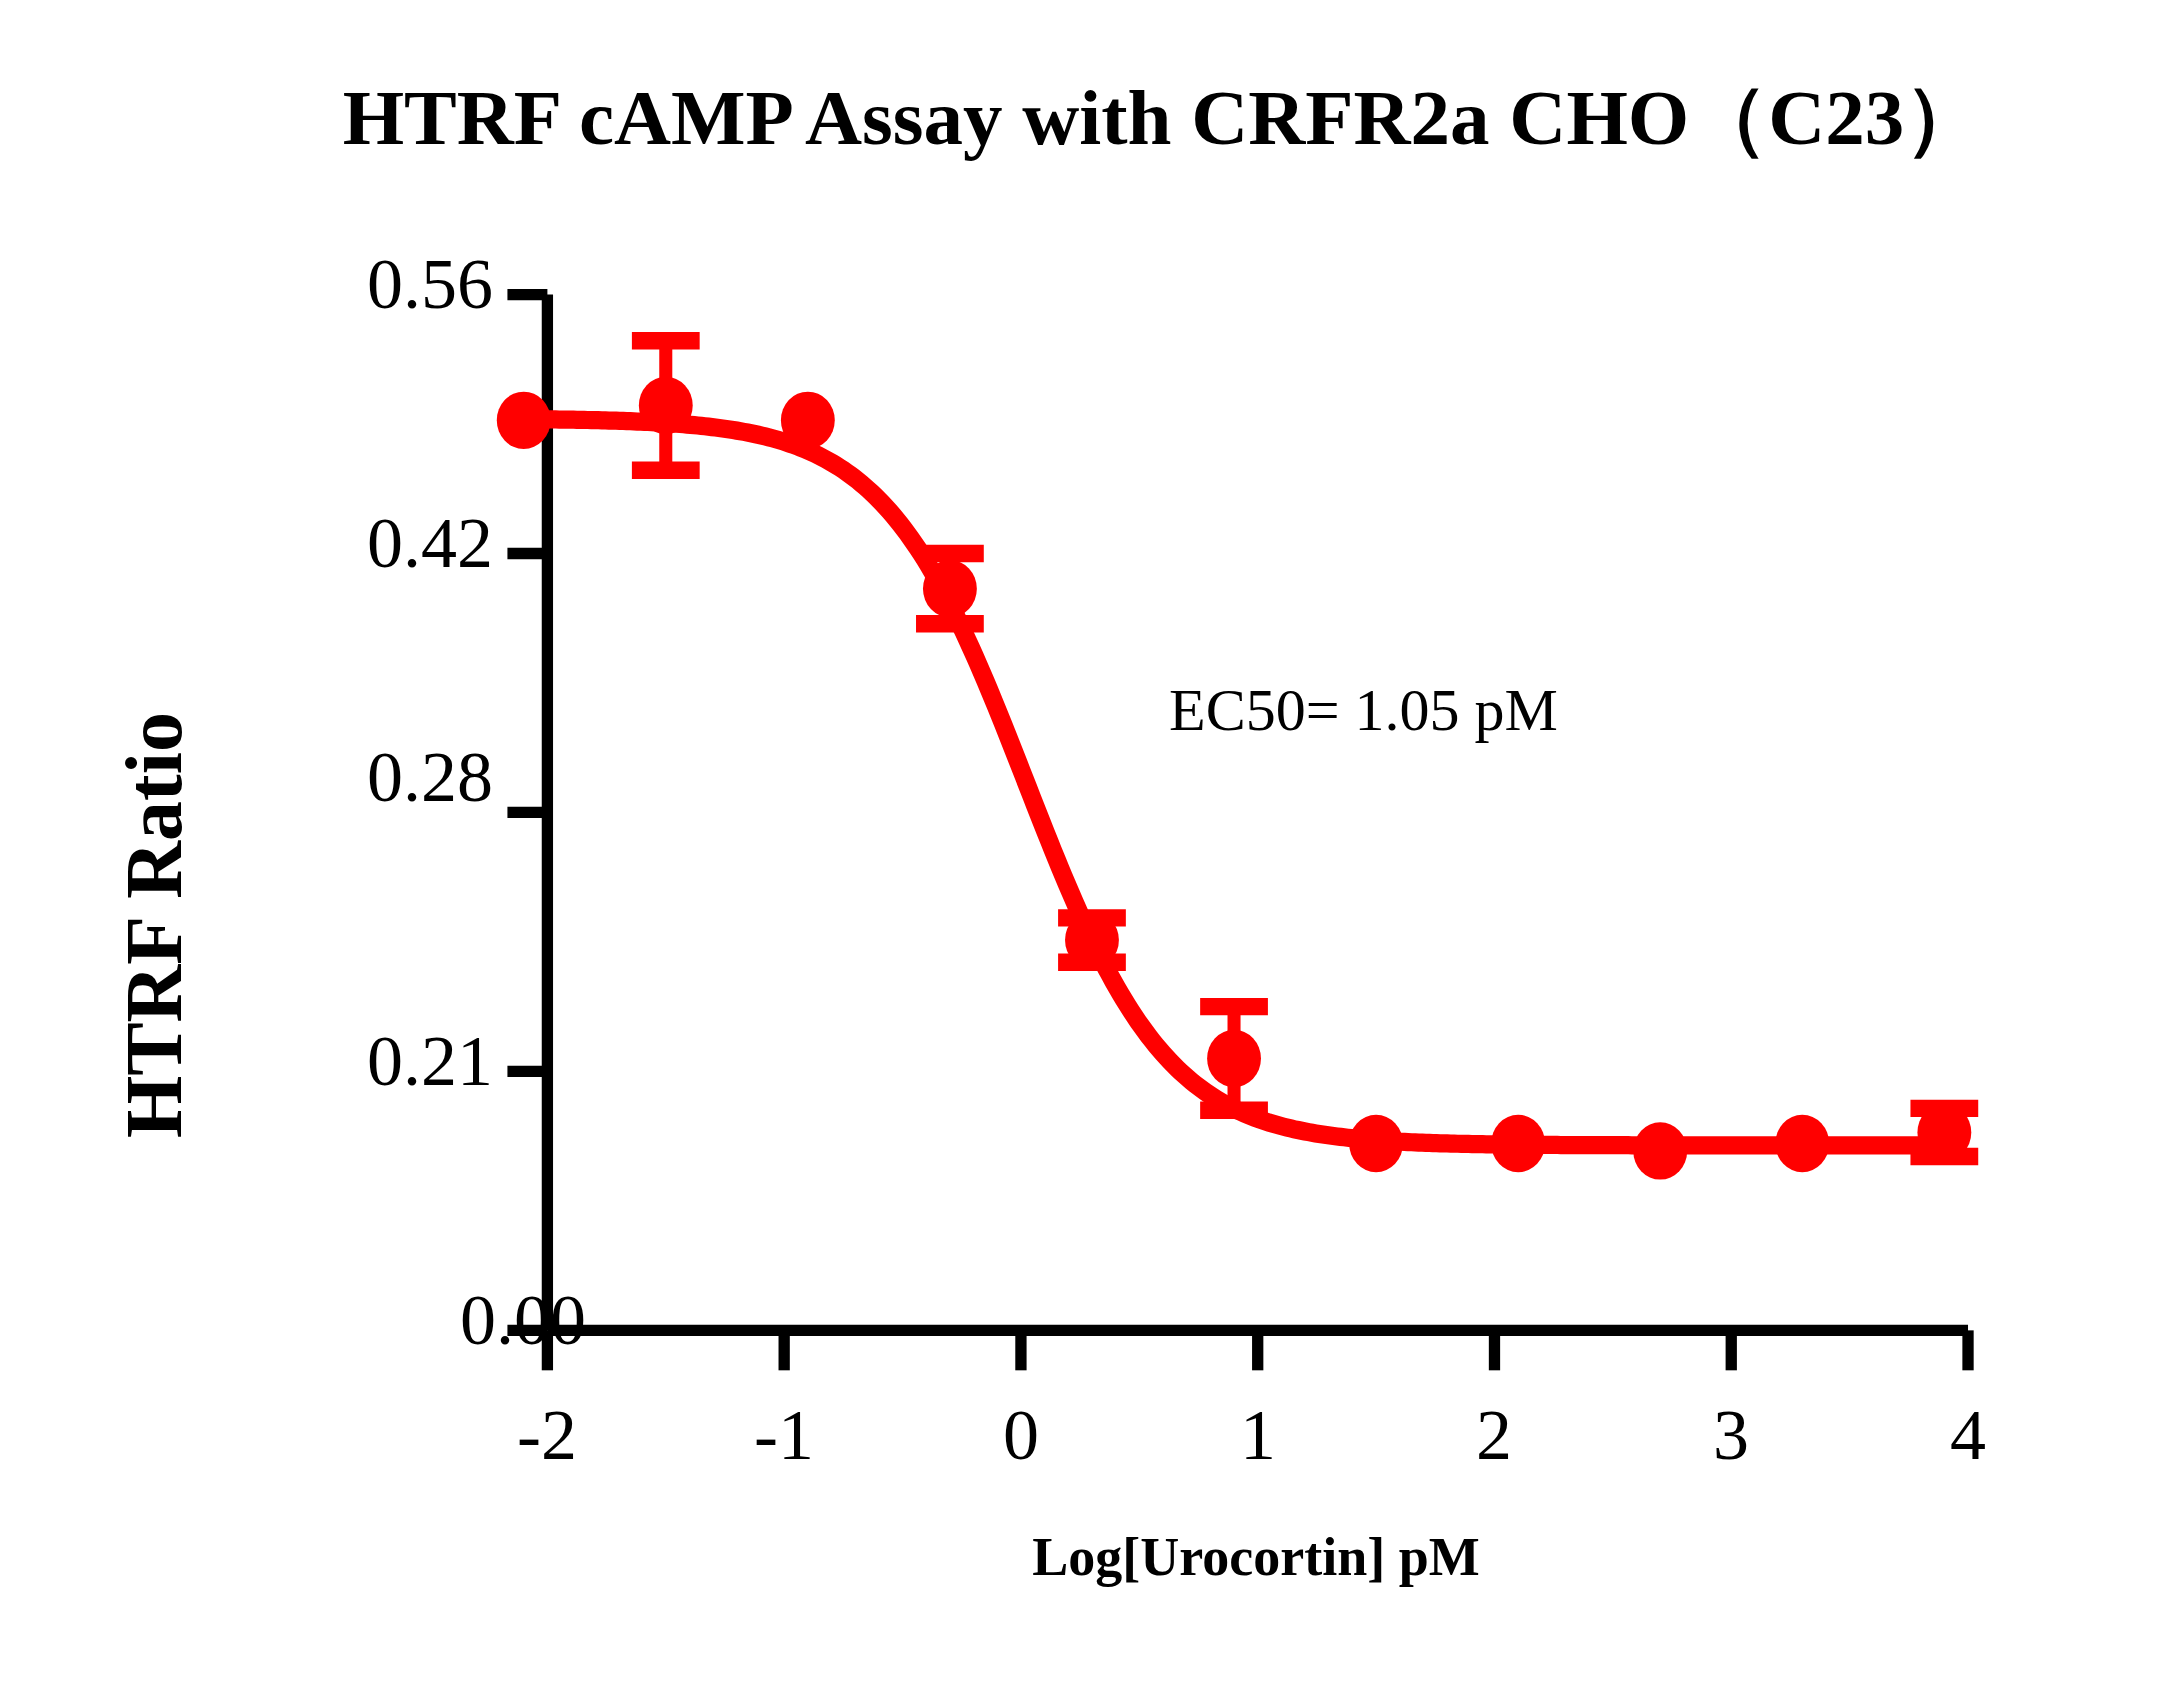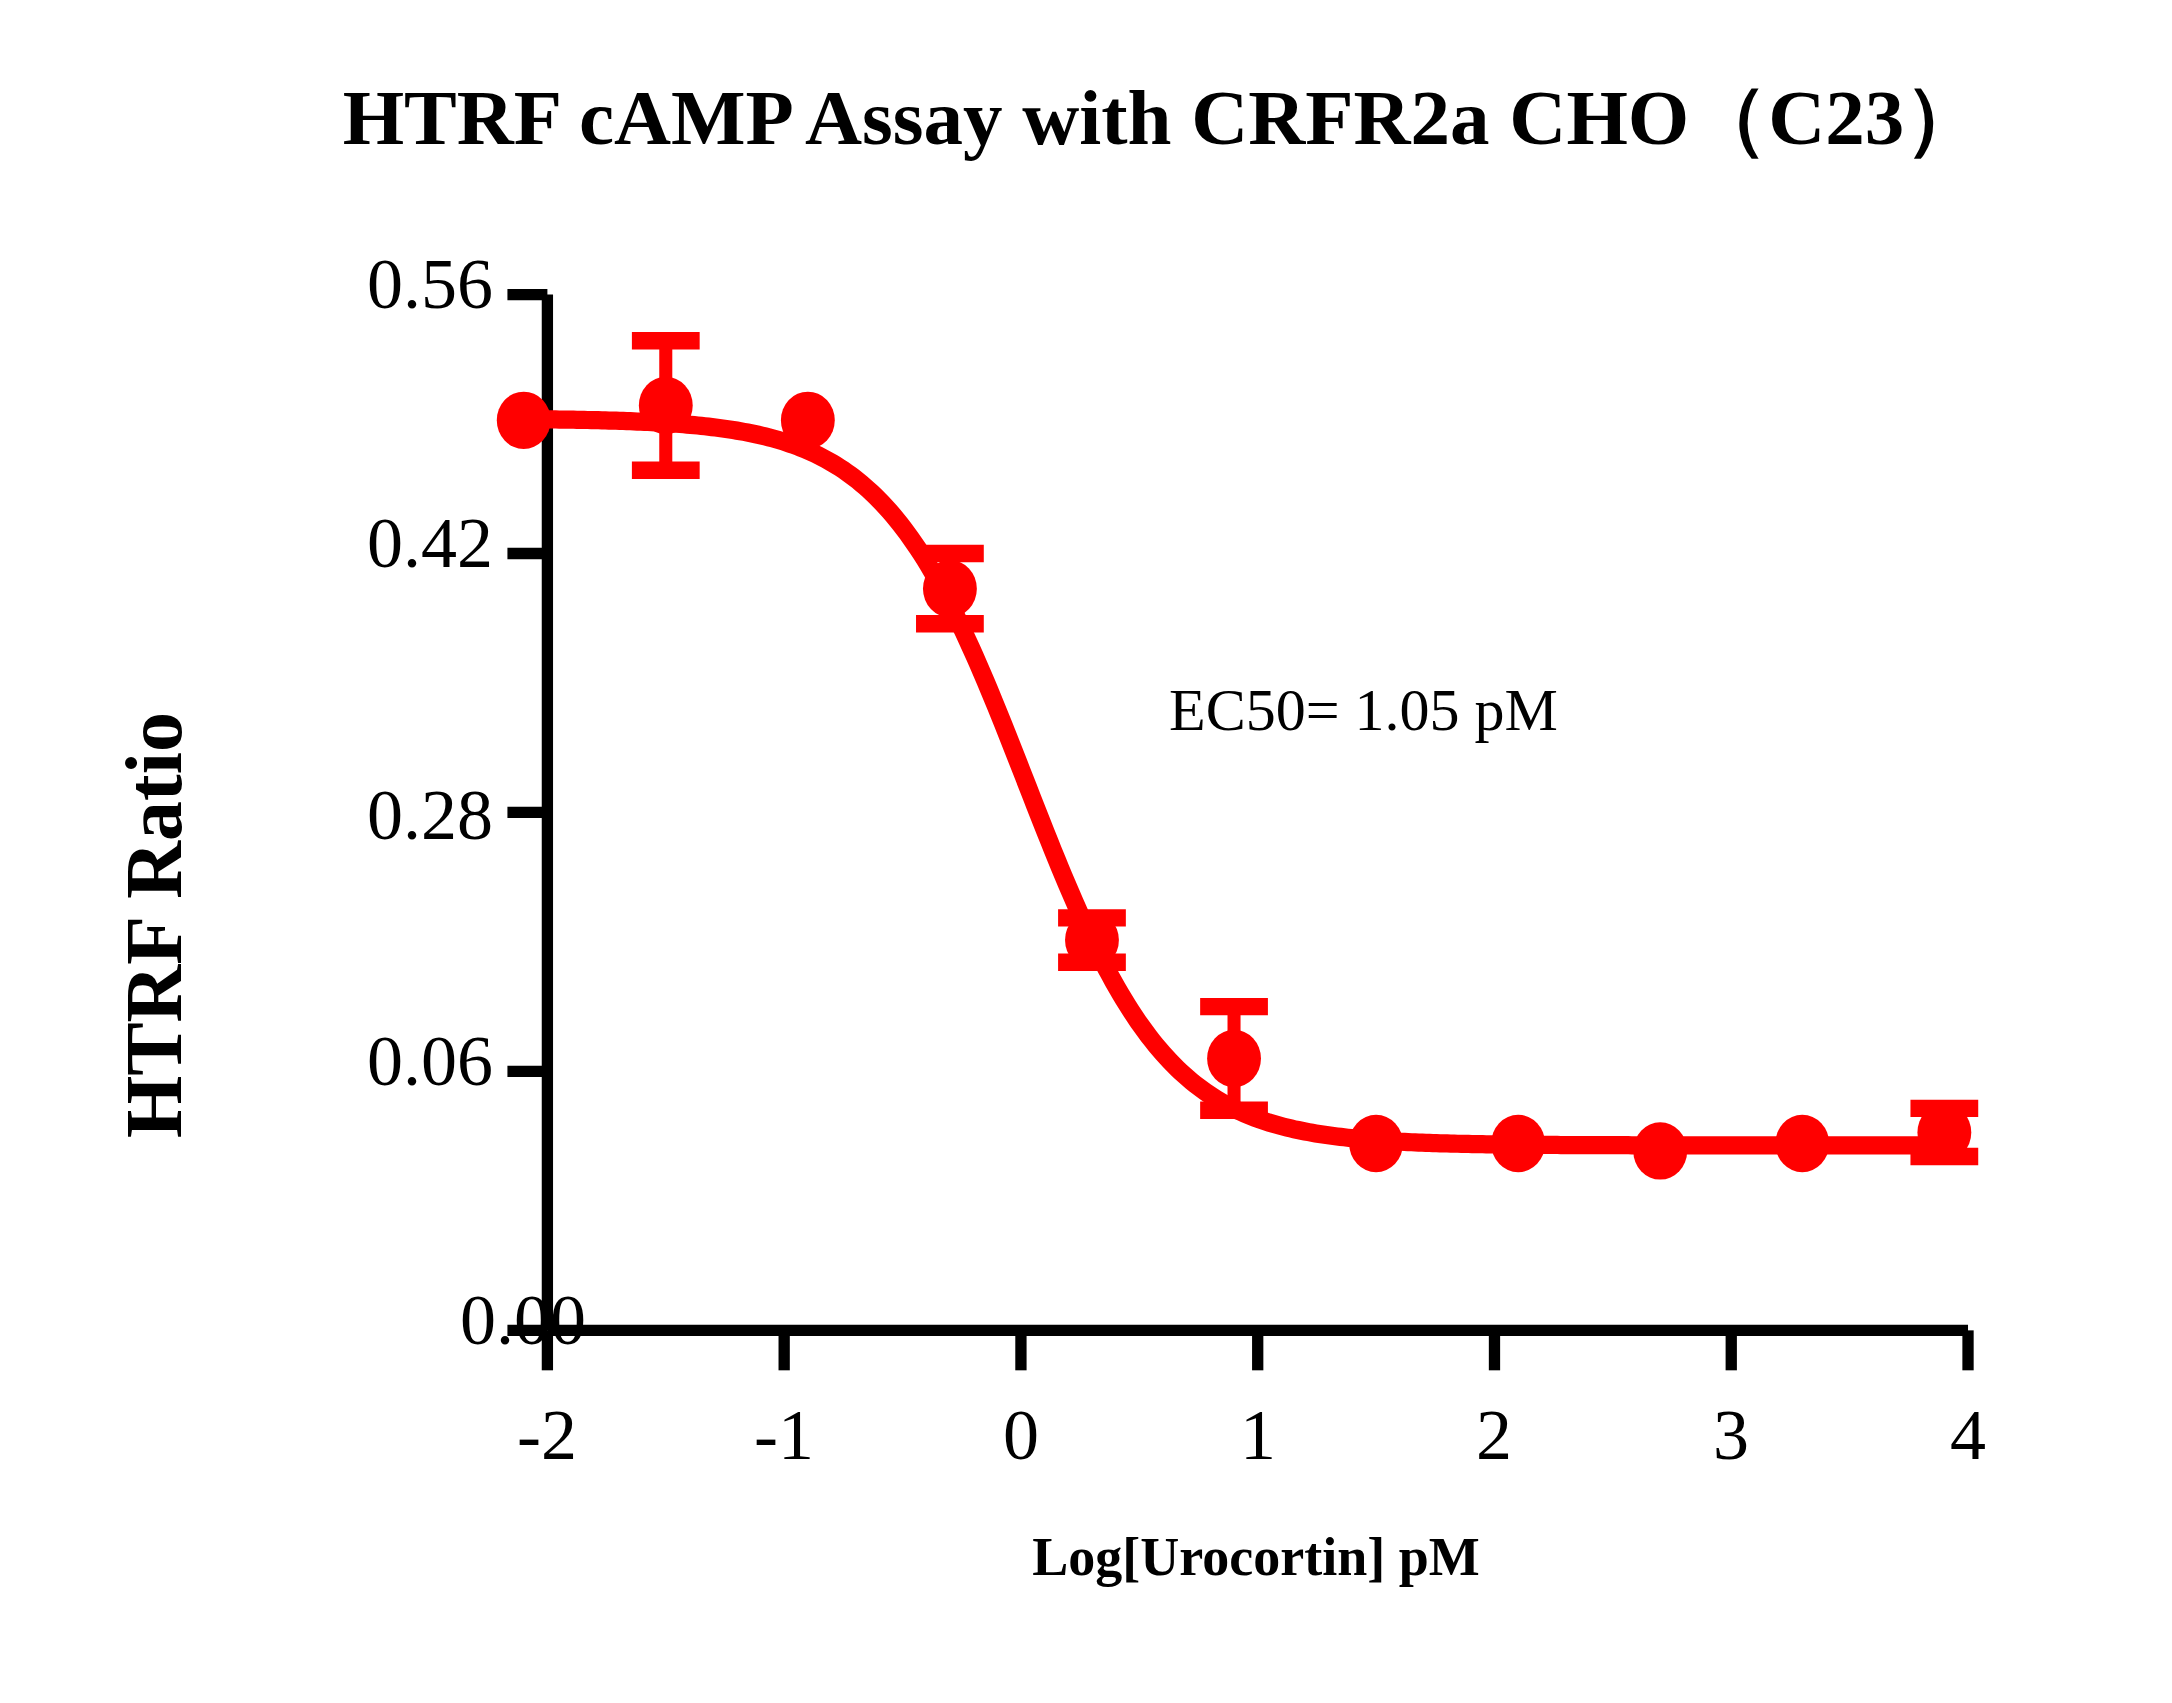--- a/index.html
+++ b/index.html
@@ -100,22 +100,22 @@
         <ellipse cx="3167.5" cy="2632.0285714285715" rx="62" ry="66" fill="#FF0000" stroke="none"></ellipse>
         <ellipse cx="3494.4999999999995" cy="2632.0285714285715" rx="62" ry="66" fill="#FF0000" stroke="none"></ellipse>
         <ellipse cx="3821.5" cy="2649.057142857143" rx="62" ry="66" fill="#FF0000" stroke="none"></ellipse>
         <ellipse cx="4148.5" cy="2632.0285714285715" rx="62" ry="66" fill="#FF0000" stroke="none"></ellipse>
         <ellipse cx="4475.5" cy="2606.4857142857145" rx="62" ry="66" fill="#FF0000" stroke="none"></ellipse>
       </g>
   </svg>
 
   <div id="y-tick-labels">
       <div class="ytick-label" style="right: 1740px; top: 1279px;">0.00</div>
-      <div class="ytick-label" style="right: 1833px; top: 1020px;">0.06</div>
-      <div class="ytick-label" style="right: 1833px; top: 774px;">0.28</div>
+      <div class="ytick-label" style="right: 1833px; top: 1020px;">0.21</div>
+      <div class="ytick-label" style="right: 1833px; top: 736px;">0.28</div>
       <div class="ytick-label" style="right: 1833px; top: 502px;">0.42</div>
       <div class="ytick-label" style="right: 1833px; top: 243px;">0.56</div>
     </div>
   <div id="x-tick-labels">
       <div class="xtick-label" style="left: 482px; width: 130px; top: 1394px;">-2</div>
       <div class="xtick-label" style="left: 719px; width: 130px; top: 1394px;">-1</div>
       <div class="xtick-label" style="left: 956px; width: 130px; top: 1394px;">0</div>
       <div class="xtick-label" style="left: 1193px; width: 130px; top: 1394px;">1</div>
       <div class="xtick-label" style="left: 1429px; width: 130px; top: 1394px;">2</div>
       <div class="xtick-label" style="left: 1666px; width: 130px; top: 1394px;">3</div>

